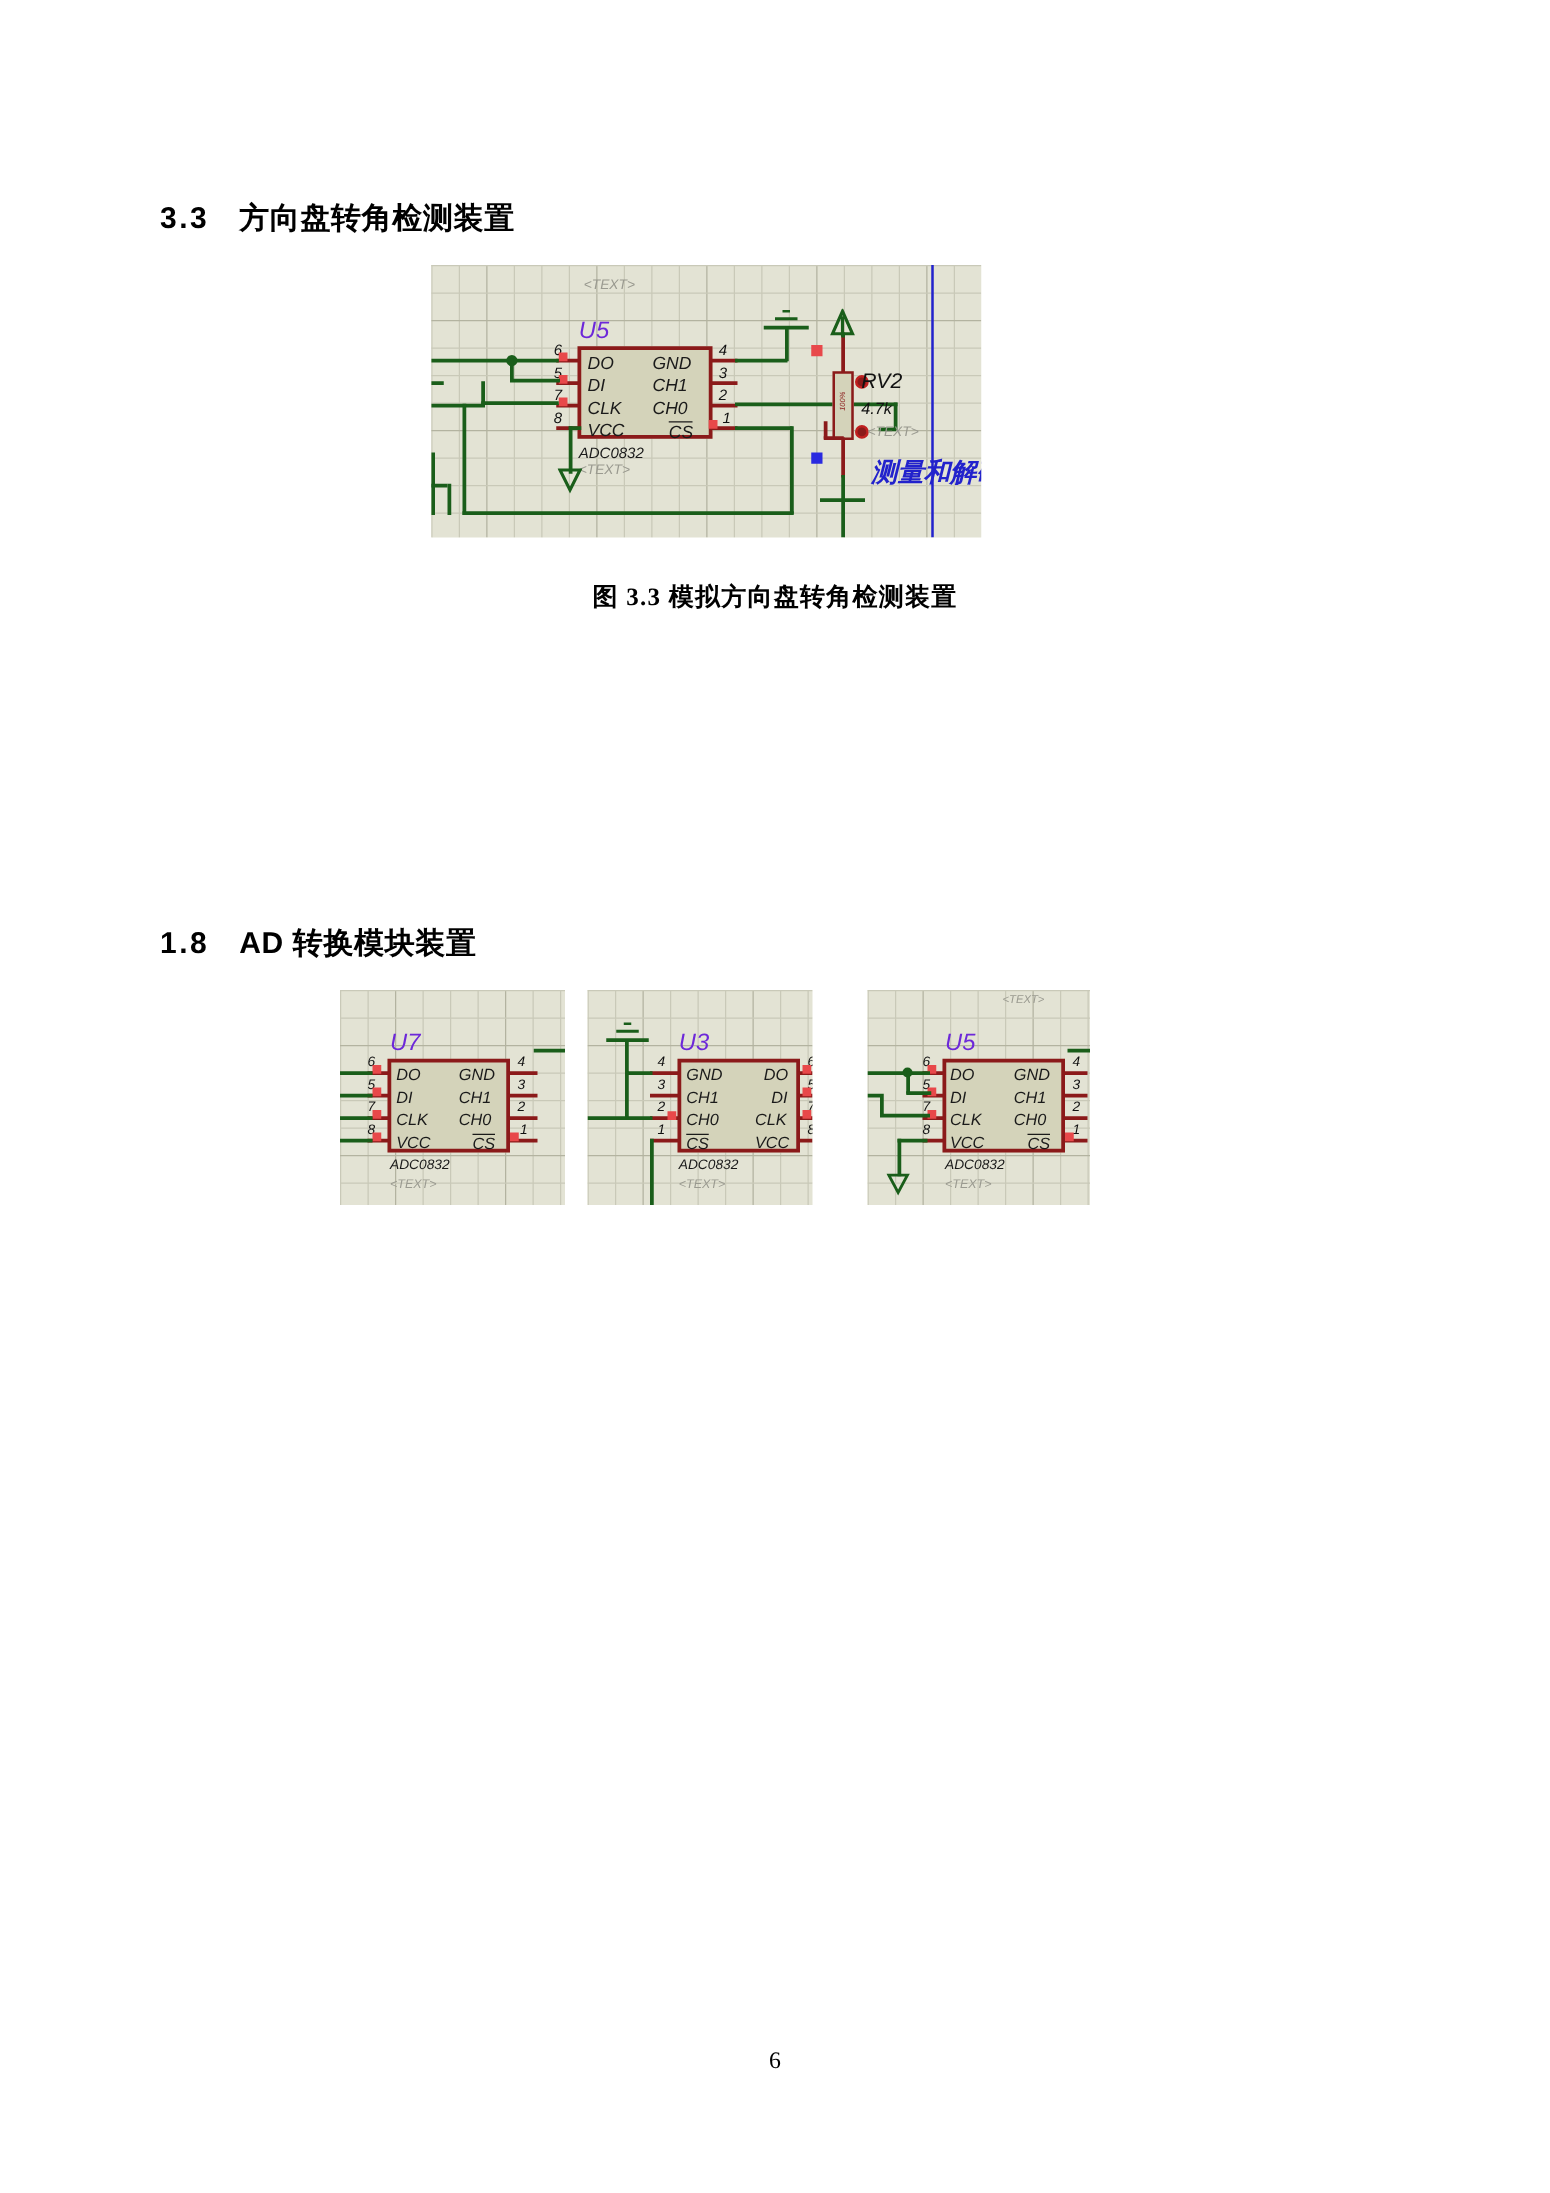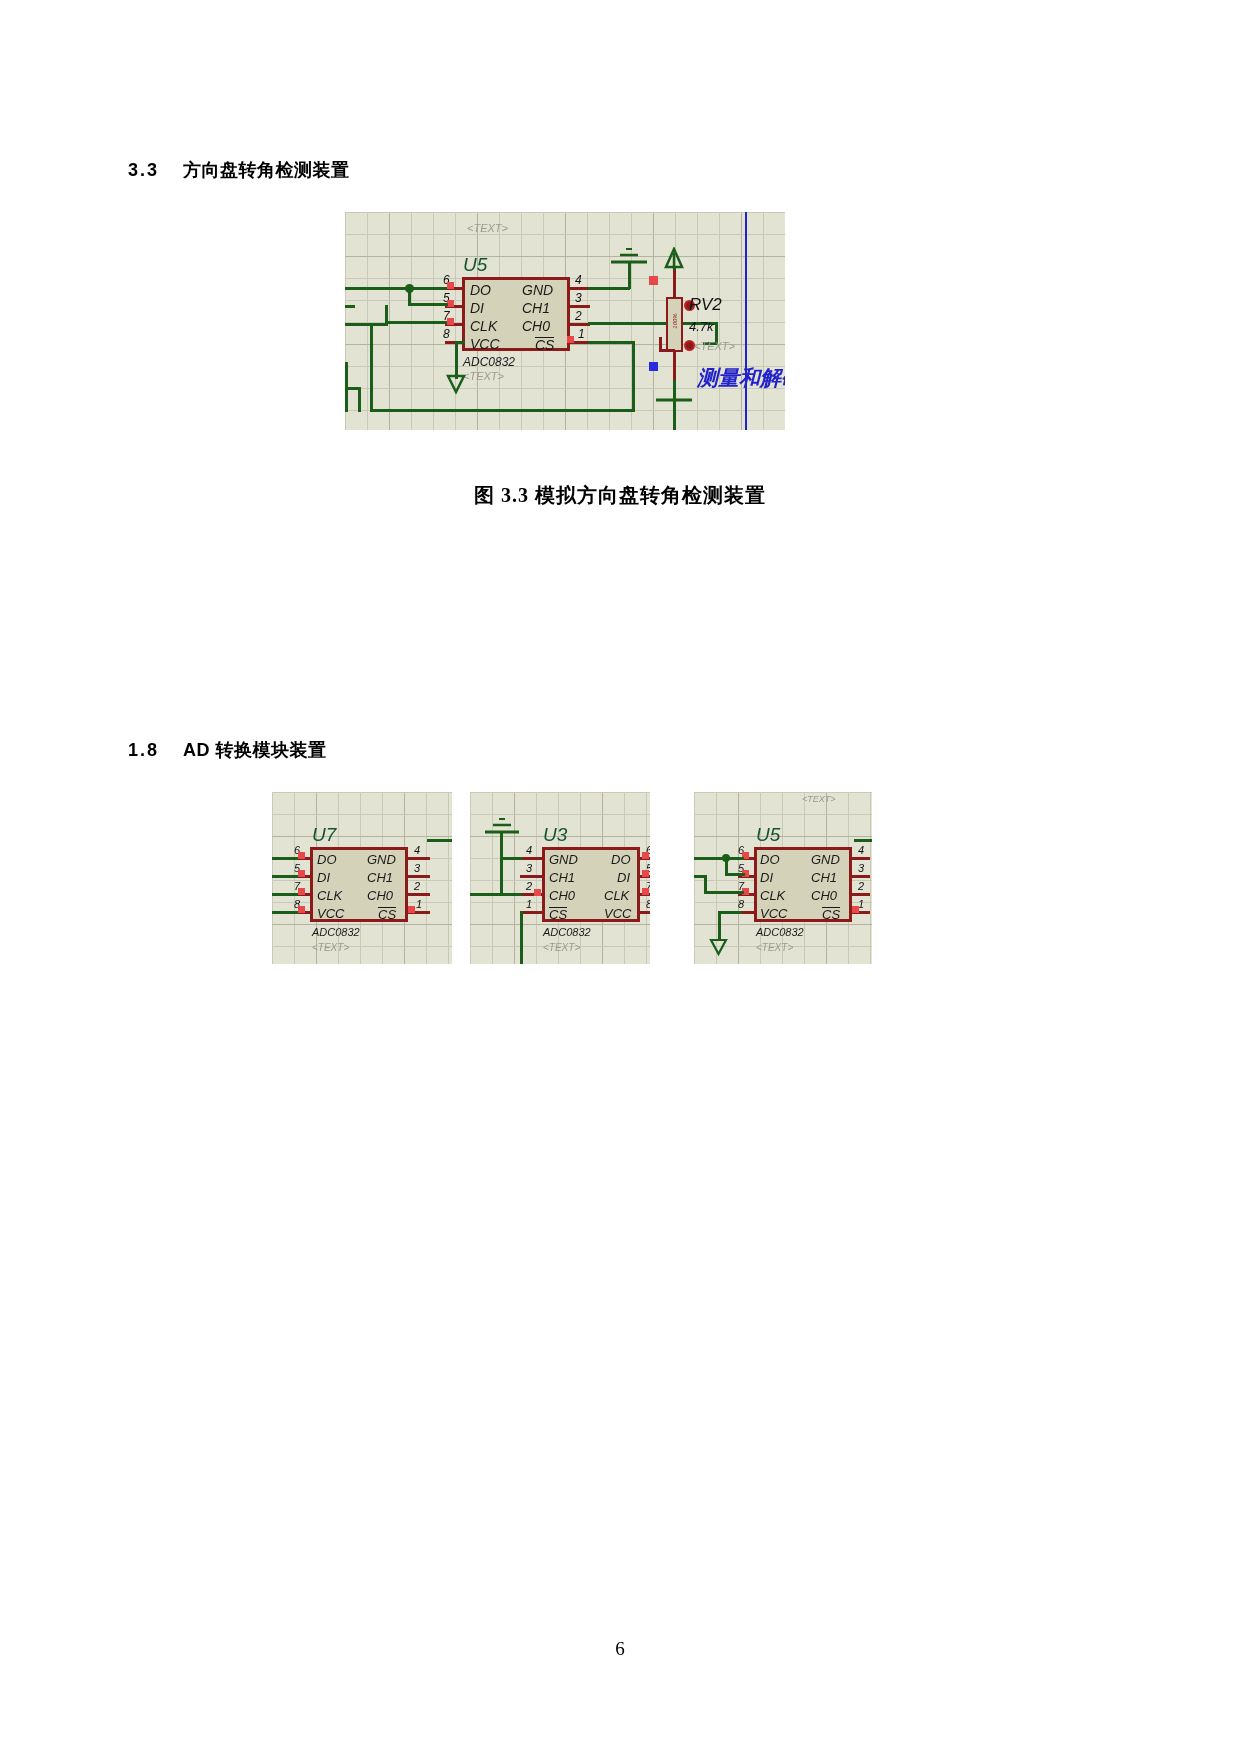--- a/index.html
+++ b/index.html
@@ -11,21 +11,21 @@
     position:relative;
     overflow:hidden;
   }
   .page { position:relative; width:1240px; height:1754px; box-sizing:border-box; }
 
   
   .h2 {
     position:absolute;
     font-family:"Liberation Sans", sans-serif;
     font-weight:bold;
-    font-size:18px;
+    font-size:24px;
     letter-spacing:0.5px;
     white-space:nowrap;
   }
   .h2 .num { letter-spacing:2px; }
   .h2 .gap { display:inline-block; width:24px; }
 
   
   .para {
     position:absolute;
     font-family:"Liberation Serif", serif;
@@ -83,21 +83,21 @@
   }
   .chiplabel {
     position:absolute;
     font-family:"Liberation Sans", sans-serif;
     color:#1a1a1a;
     white-space:nowrap;
   }
   .reflabel {
     position:absolute;
     font-family:"Liberation Sans", sans-serif;
-    color:#14532d;
+    color:#6d28d9;
     white-space:nowrap;
   }
   .pinnum {
     position:absolute;
     font-family:"Liberation Sans", sans-serif;
     color:#111;
     white-space:nowrap;
   }
   .texttag {
     position:absolute;
@@ -294,21 +294,21 @@
     </svg>
 
     <svg class="gndsym" style="left:308px; top:182px;" width="42" height="22" viewBox="0 0 42 22">
       <line x1="3" y1="6" x2="39" y2="6" stroke="#1a5e1a" stroke-width="3"></line>
     </svg>
 
     <div class="blueline" style="left:400px; top:0px; height:218px;"></div>
     <div class="bluetext" style="left:352px; top:152px; font-size:21px;">测量和解码</div>
   </div>
 
-  <div class="caption" style="left:0px; top:482px;">图 3.3  模拟方向盘转角检测装置</div>
+  <div class="caption" style="left:0px; top:464px;">图 3.3  模拟方向盘转角检测装置</div>
 
 
   <div class="h2" style="left:128px; top:738px;">
     <span class="num">1.8</span><span class="gap"></span><span>AD 转换模块装置</span>
   </div>
 
   <div class="sch" style="left:272px; top:792px; width:180px; height:172px;">
     <div class="gridv" style="left:0px"></div>
       <div class="gridv" style="left:22px"></div>
     <div class="gridv major" style="left:44px"></div>

